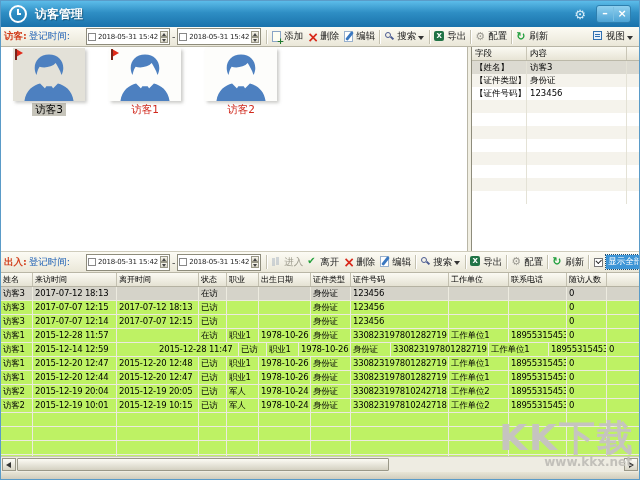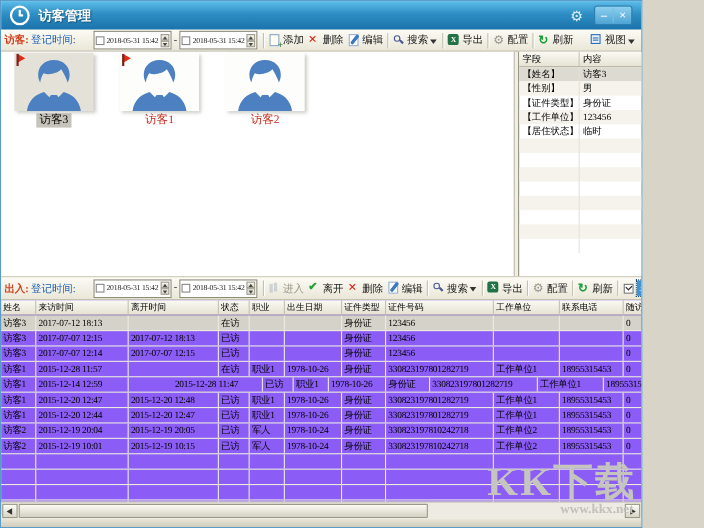--- a/index.html
+++ b/index.html
@@ -1,17 +1,17 @@
 <!DOCTYPE html>
 <html><head>
 <meta charset="utf-8">
 <style>
   html,body{margin:0;padding:0;}
   body{width:640px;height:480px;position:relative;font-family:"DejaVu Sans","Liberation Sans",sans-serif;font-size:11px;background:#d8d5c8;}
-  .app{position:absolute;left:0;top:0;width:584px;height:480px;overflow:hidden;background:#f1efe3;border:1px solid #5a9bc8;box-sizing:border-box;font-family:Liberation Serif, serif;}
+  .app{position:absolute;left:0;top:0;width:640px;height:480px;overflow:hidden;background:#f1efe3;border:1px solid #5a9bc8;box-sizing:border-box;}
 
   
   .titlebar{position:absolute;left:0;top:0;right:0;height:26px;background:linear-gradient(#5cbce9,#2e8ec4 45%,#1a72ab);display:flex;align-items:center;padding:0 8px;box-sizing:border-box;}
   .clock-icon{width:14px;height:14px;border:2px solid #fff;border-radius:50%;position:relative;margin-right:8px;flex:none;}
   .clock-icon::before{content:"";position:absolute;left:6px;top:2px;width:2px;height:5px;background:#fff;}
   .clock-icon::after{content:"";position:absolute;left:6px;top:6px;width:4px;height:2px;background:#fff;}
   .title{color:#fff;font-weight:bold;font-size:12px;text-shadow:1px 1px 1px rgba(0,0,0,.35);}
   .gear{margin-left:auto;color:#d9eef9;font-size:13px;margin-right:10px;line-height:13px;}
   .gear::before{content:"⚙";}
   .winbox{display:flex;background:linear-gradient(#8fd0ef,#4da3d4);border-radius:3px;border:1px solid #2e7fae;height:16px;align-items:center;}
@@ -87,21 +87,21 @@
   .d-cell.f{width:55px;flex:none;}
   .d-cell.v{width:100px;flex:none;}
   .d-cell.x{flex:1;border-right:none;}
   .d-row{display:flex;height:13px;line-height:13px;}
   .d-row:nth-child(even){background:#f5f3ec;}
   .d-row.selected{background:#dcdad1;}
   .d-row.red{color:#d0241c;}
   .d-row .d-cell{border-right:1px solid #e4e2d6;}
 
   
-  .rtable{position:absolute;left:0;right:0;top:272px;background:#8b5cf6;}
+  .rtable{position:absolute;left:0;right:0;top:272px;background:#bef264;}
   .r-head{display:flex;height:14px;background:linear-gradient(#fbfaf3,#e5e2d3);border-bottom:1px solid #b5b2a2;box-sizing:border-box;}
   .r-hcell{box-sizing:border-box;border-right:1px solid #c3c0b0;padding:0 1px 0 2px;line-height:13px;font-size:8px;white-space:nowrap;overflow:hidden;flex:none;}
   .r-row{display:flex;height:13px;line-height:13px;border-bottom:1px solid #eceadf;}
   .r-cell{box-sizing:border-box;border-right:1px solid #edebe0;padding:0 1px 0 2px;font-size:8.5px;letter-spacing:-0.2px;white-space:nowrap;overflow:hidden;flex:none;}
   .r-row.sel{background:#d5d3c9;}
 
   
   .hscroll{position:absolute;left:0;right:0;top:455px;height:16px;background:#eeece2;border-top:1px solid #cac7b8;box-sizing:border-box;}
   .sb-btn{position:absolute;top:1px;width:14px;height:13px;background:linear-gradient(#fdfdf8,#d8d5c6);border:1px solid #9a9888;box-sizing:border-box;}
   .sb-btn.left{left:1px;}
@@ -237,37 +237,27 @@
       <span class="d-cell v">内容</span>
       <span class="d-cell x"></span>
     </div>
     <div id="detail-rows">
         <div class="d-row selected">
           <span class="d-cell f">【姓名】</span>
           <span class="d-cell v">访客3</span>
           <span class="d-cell x"></span>
         </div>
         <div class="d-row">
-          <span class="d-cell f">【性别】</span>
-          <span class="d-cell v">男</span>
-          <span class="d-cell x"></span>
-        </div>
-        <div class="d-row">
           <span class="d-cell f">【证件类型】</span>
           <span class="d-cell v">身份证</span>
           <span class="d-cell x"></span>
         </div>
         <div class="d-row">
-          <span class="d-cell f">【工作单位】</span>
+          <span class="d-cell f">【证件号码】</span>
           <span class="d-cell v">123456</span>
-          <span class="d-cell x"></span>
-        </div>
-        <div class="d-row">
-          <span class="d-cell f">【居住状态】</span>
-          <span class="d-cell v">临时</span>
           <span class="d-cell x"></span>
         </div>
         <div class="d-row">
           <span class="d-cell f"></span>
           <span class="d-cell v"></span>
           <span class="d-cell x"></span>
         </div>
         <div class="d-row">
           <span class="d-cell f"></span>
           <span class="d-cell v"></span>

